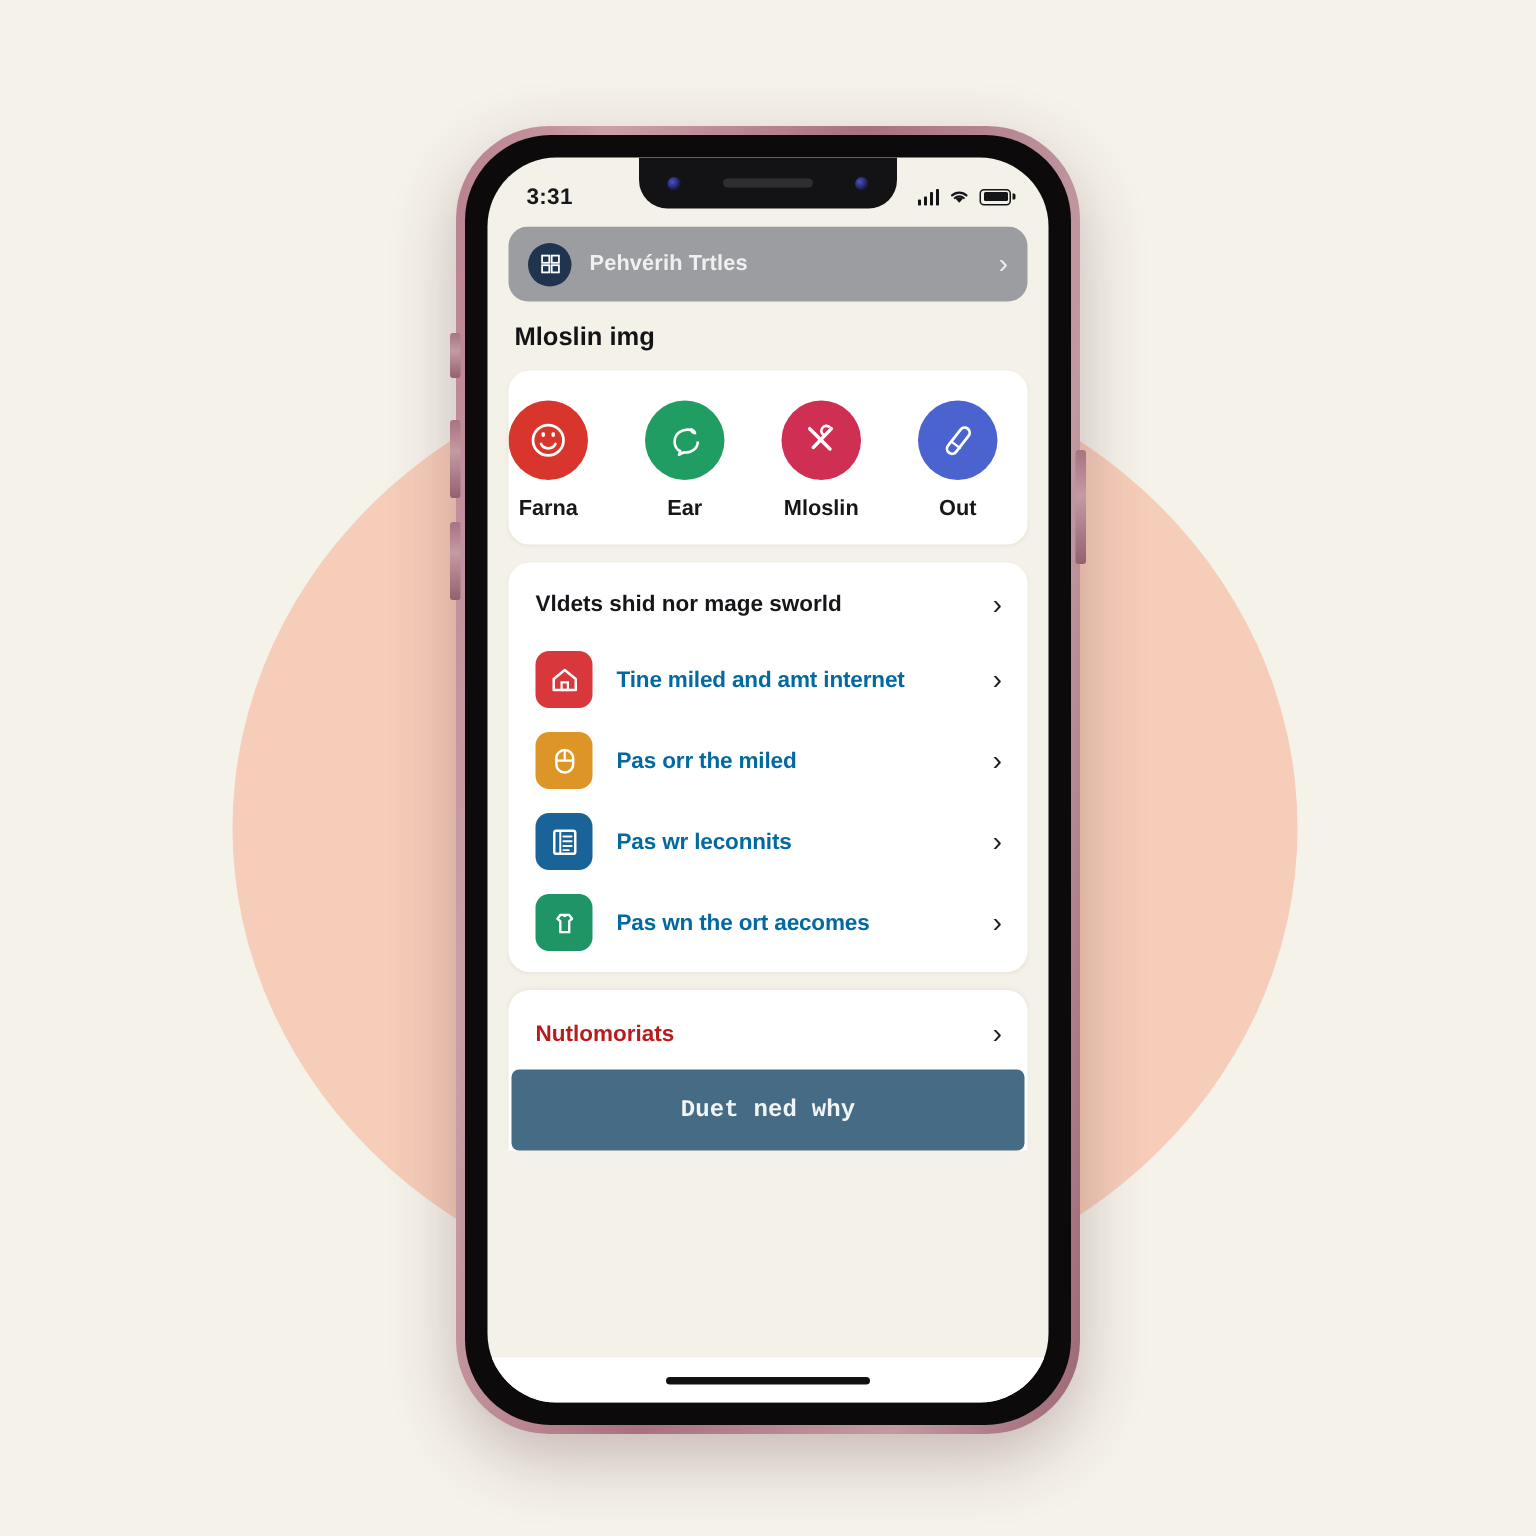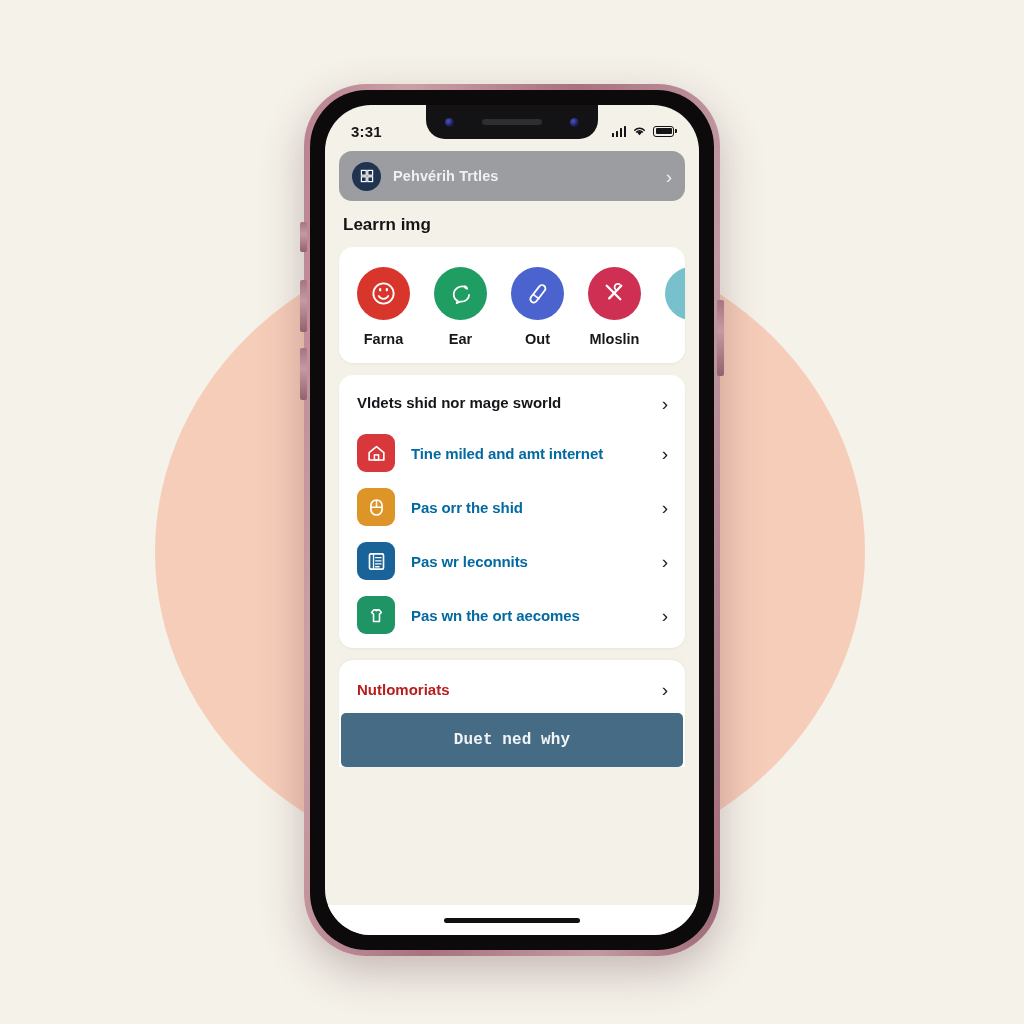--- a/index.html
+++ b/index.html
@@ -110,21 +110,21 @@
   .chev-w { color:#ecedef; font-size:19px; font-weight:300; line-height:1; }
 
   .sec-title { font-size:17px; font-weight:700; color:#141417; padding:2px 4px 0; flex:0 0 auto; }
 
   
   .cat-card {
     background:#fff; border-radius:14px; padding:20px 0 16px;
     flex:0 0 auto; overflow:hidden;
     box-shadow:0 1px 3px rgba(0,0,0,.05);
   }
-  .cat-row { display:flex; gap:24px; padding-left:18px; }
+  .cat-row { display:flex; gap:38px; padding-left:0; }
   .cat { display:flex; flex-direction:column; align-items:center; gap:11px; flex:0 0 auto; cursor:pointer; }
   .cat-circ {
     width:53px; height:53px; border-radius:50%;
     display:flex; align-items:center; justify-content:center;
   }
   .cat-circ svg { width:29px; height:29px; }
   .cat-lbl { font-size:14.5px; font-weight:600; color:#17171a; white-space:nowrap; }
 
   
   .list-card {
@@ -219,21 +219,21 @@
             <rect x="3" y="3" width="6" height="6" stroke="#fff" stroke-width="1.5" fill="none"></rect>
             <rect x="11" y="3" width="6" height="6" stroke="#fff" stroke-width="1.5" fill="none"></rect>
             <rect x="3" y="11" width="6" height="6" stroke="#fff" stroke-width="1.5" fill="none"></rect>
             <rect x="11" y="11" width="6" height="6" stroke="#fff" stroke-width="1.5" fill="none"></rect>
           </svg>
         </div>
         <div class="banner-txt">Pehvérih Trtles</div>
         <div class="chev-w">›</div>
       </div>
 
-      <div class="sec-title">Learrn img</div>
+      <div class="sec-title">Mloslin img</div>
 
       <div class="cat-card">
         <div class="cat-row">
 
           <div class="cat">
             <div class="cat-circ" style="background:#d8352c">
               <svg viewBox="0 0 30 30">
                 <circle cx="15" cy="15" r="10.5" stroke="#fff" stroke-width="1.9" fill="none"></circle>
                 <path d="M10 17.5a5.6 5.6 0 0 0 10 0" stroke="#fff" stroke-width="1.8" fill="none" stroke-linecap="round"></path>
                 <rect x="10.4" y="9.4" width="2.3" height="3.4" fill="#fff" rx="1"></rect>
@@ -247,41 +247,41 @@
             <div class="cat-circ" style="background:#1f9d63">
               <svg viewBox="0 0 30 30">
                 <path d="M20 8c-6.5-1.5-12 2.2-12 8 0 3 1.6 5.4 4 6.6l-1 2.4 3.4-1.6c5.5.6 9.6-3 9.6-7.6" stroke="#fff" stroke-width="1.8" fill="none" stroke-linejoin="round"></path>
                 <path d="M19 6.5c2.4.4 4 2.2 4 4.4-2.2.4-4-.8-4.5-2.6z" fill="#fff"></path>
               </svg>
             </div>
             <div class="cat-lbl">Ear</div>
           </div>
 
           <div class="cat">
-            <div class="cat-circ" style="background:#4a63cf">
-              <svg viewBox="0 0 30 30">
-                <rect x="12" y="4.5" width="7" height="21" rx="3.5" transform="rotate(38 15 15)" stroke="#fff" stroke-width="1.9" fill="none"></rect>
-                <path d="M10.2 15.6 17 20.8" stroke="#fff" stroke-width="1.6"></path>
-              </svg>
-            </div>
-            <div class="cat-lbl">Out</div>
-          </div>
-
-          <div class="cat">
             <div class="cat-circ" style="background:#cf2f53">
               <svg viewBox="0 0 30 30">
                 <path d="M7 7l14 14" stroke="#fff" stroke-width="2.4" stroke-linecap="round"></path>
                 <path d="M22 7 9.5 20" stroke="#fff" stroke-width="2.4" stroke-linecap="round"></path>
                 <path d="M21 6.2a3.4 3.4 0 1 0-3.3 5.6" stroke="#fff" stroke-width="1.8" fill="none"></path>
               </svg>
             </div>
             <div class="cat-lbl">Mloslin</div>
           </div>
 
           <div class="cat">
+            <div class="cat-circ" style="background:#4a63cf">
+              <svg viewBox="0 0 30 30">
+                <rect x="12" y="4.5" width="7" height="21" rx="3.5" transform="rotate(38 15 15)" stroke="#fff" stroke-width="1.9" fill="none"></rect>
+                <path d="M10.2 15.6 17 20.8" stroke="#fff" stroke-width="1.6"></path>
+              </svg>
+            </div>
+            <div class="cat-lbl">Out</div>
+          </div>
+
+          <div class="cat">
             <div class="cat-circ" style="background:#77c0cc"></div>
             <div class="cat-lbl"></div>
           </div>
 
         </div>
       </div>
 
       <div class="list-card">
 
         <div class="list-head">
@@ -300,21 +300,21 @@
           <div class="chev-d">›</div>
         </div>
 
         <div class="row">
           <div class="row-ic" style="background:#dd9527">
             <svg viewBox="0 0 24 24">
               <rect x="5.6" y="3.4" width="12.8" height="17.2" rx="6.4" stroke="#fff" stroke-width="1.9" fill="none"></rect>
               <path d="M12 3.4v8.2M5.6 11.6h12.8" stroke="#fff" stroke-width="1.7"></path>
             </svg>
           </div>
-          <div class="row-t">Pas orr the shid</div>
+          <div class="row-t">Pas orr the miled</div>
           <div class="chev-d">›</div>
         </div>
 
         <div class="row">
           <div class="row-ic" style="background:#1a6398">
             <svg viewBox="0 0 24 24">
               <rect x="4" y="3.2" width="16" height="17.6" rx="1.6" stroke="#fff" stroke-width="1.9" fill="none"></rect>
               <path d="M8.6 3.2v17.6" stroke="#fff" stroke-width="1.5"></path>
               <path d="M11 7.6h6.2M11 11.2h6.2M11 14.8h6.2M11 18h4" stroke="#fff" stroke-width="1.5" stroke-linecap="round"></path>
             </svg>

